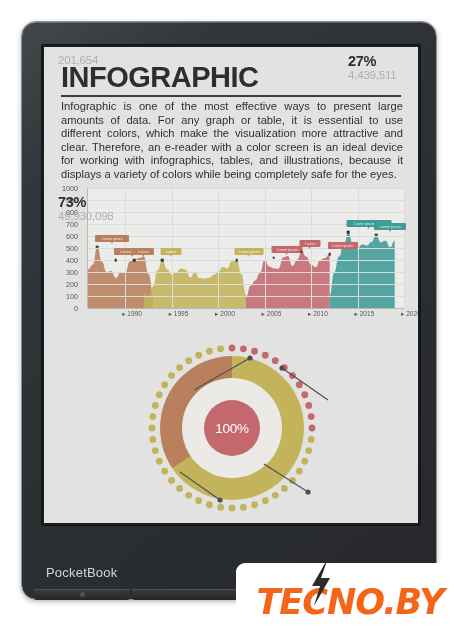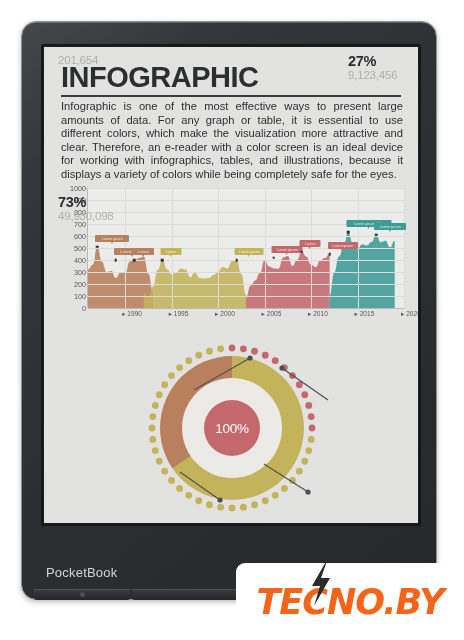--- a/index.html
+++ b/index.html
@@ -36,21 +36,21 @@
   #intro-paragraph{position:absolute;left:17px;top:53px;width:342px;font-size:11.2px;line-height:13.6px;
     color:#2d3032;text-align:justify;font-weight:500;}
 
   
   #area-chart{position:absolute;left:8px;top:137px;width:360px;height:145px;}
   #chart-plot{position:absolute;left:36px;top:4px;width:316px;height:120px;background:#ececea;}
   .grid-h{position:absolute;left:0;width:100%;height:1px;background:#dcdcd8;}
   .grid-v{position:absolute;top:0;height:100%;width:1px;background:#dcdcd8;}
   #y-axis-line{position:absolute;left:35px;top:4px;width:1px;height:120px;background:#b9b9b5;}
   #x-axis-line{position:absolute;left:36px;top:124px;width:316px;height:1px;background:#b9b9b5;}
-  .ytick{position:absolute;right:0;width:34px;text-align:right;font-size:7.2px;color:#55585a;
+  .ytick{position:absolute;right:8px;width:34px;text-align:right;font-size:7.2px;color:#55585a;
     transform:translateY(-50%);font-weight:500;}
   #y-ticks{position:absolute;left:0;top:4px;width:34px;height:120px;}
   #x-ticks{position:absolute;left:36px;top:126px;width:316px;height:12px;}
   .xtick{position:absolute;font-size:6.6px;color:#55585a;white-space:nowrap;font-weight:500;}
   .xtick b{font-weight:normal;}
   .tooltip{position:absolute;height:7px;border-radius:1px;transform:translate(-50%,-100%);}
   .tooltip span{display:block;font-size:4px;line-height:7px;color:#fff;text-align:center;
     overflow:hidden;white-space:nowrap;opacity:.75;letter-spacing:-.2px;}
   .tooltip:after{content:"";position:absolute;left:50%;bottom:-2px;margin-left:-1.5px;
     border-left:1.5px solid transparent;border-right:1.5px solid transparent;border-top:2px solid currentColor;}
@@ -234,21 +234,21 @@
         <line x1="176" y1="150" x2="132" y2="122" stroke="#4c4f51" stroke-width="1.1"></line>
         <circle cx="176" cy="150" r="2.6" fill="#4c4f51"></circle>
       </svg>
   </div>
 
   <div class="callout" id="callout-tl">
     <div class="val">201,654</div>
   </div>
   <div class="callout" id="callout-tr">
     <div class="pct">27%</div>
-    <div class="val">9,123,456</div>
+    <div class="val">4,439,511</div>
   </div>
   <div class="callout" id="callout-bl">
     <div class="pct">73%</div>
     <div class="val">49,930,098</div>
   </div>
   <div class="callout" id="callout-br">
     <div class="pct">65%</div>
   </div>
 
 </div>

